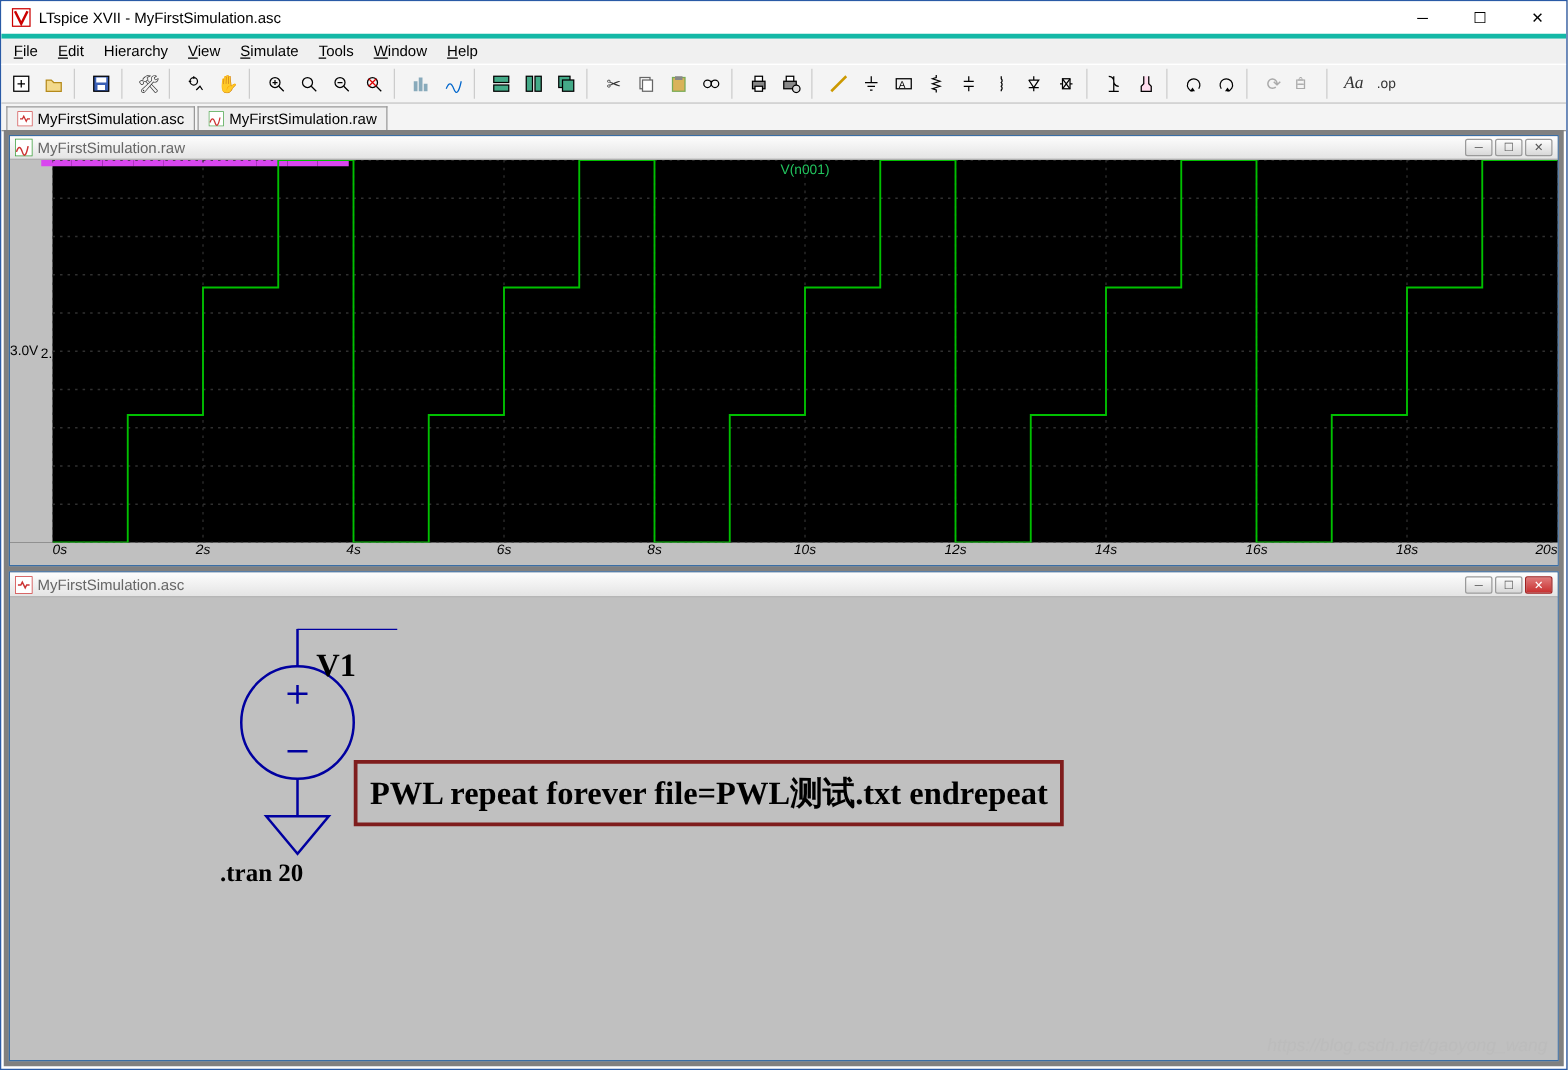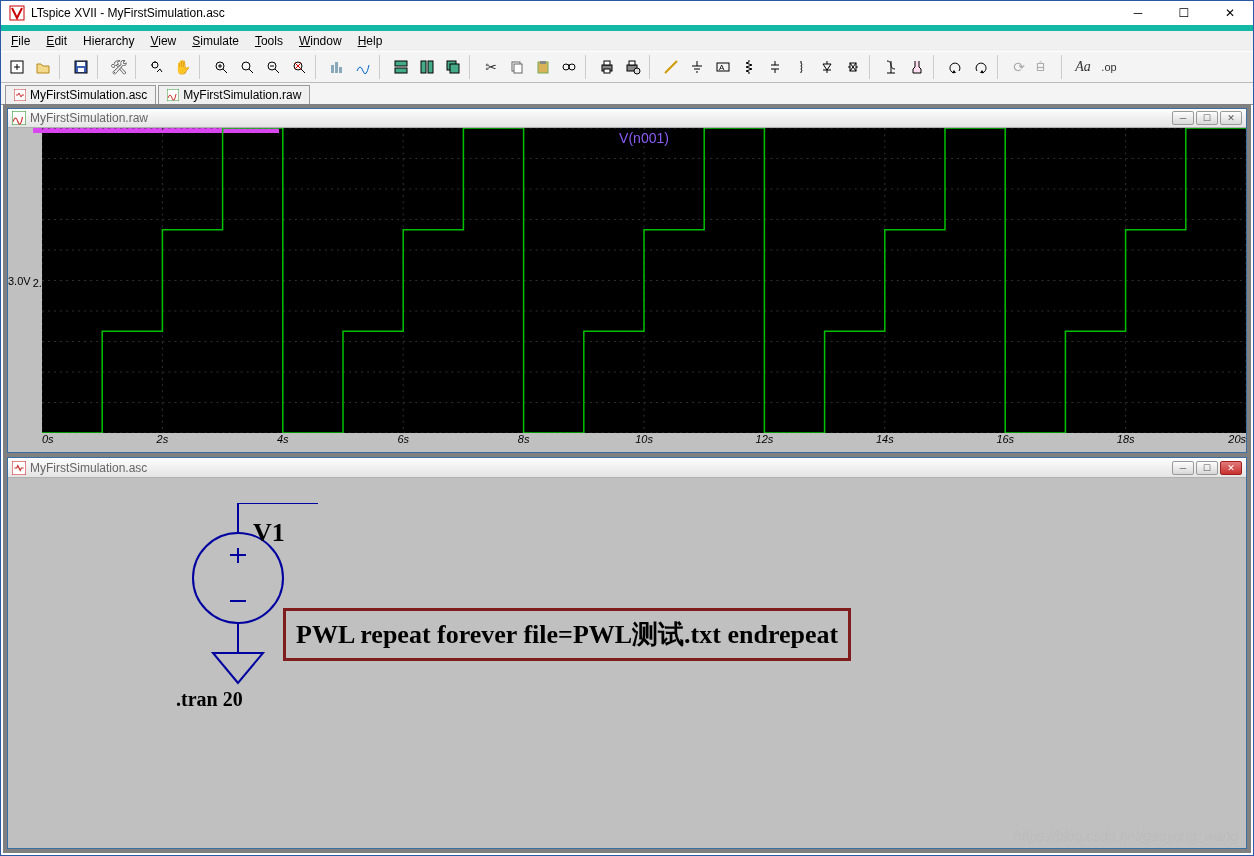--- a/index.html
+++ b/index.html
@@ -1,17 +1,17 @@
 <!DOCTYPE html>
 <html><head>
 <meta charset="utf-8">
 <style>
   * { box-sizing: border-box; margin: 0; padding: 0; font-family: "Segoe UI", Tahoma, sans-serif; }
   body { background: #fff; width: 1254px; height: 856px; overflow: hidden; border: 1px solid #2a5aa6; }
-  .titlebar { height: 30px; display: flex; align-items: center; padding: 0 0 0 8px; background: #fff; border-bottom: 6px solid #14b8a6; }
+  .titlebar { height: 30px; display: flex; align-items: center; padding: 0 0 0 8px; background: #fff; border-bottom: 4px solid #14b8a6; }
   .titlebar .app-icon { width: 16px; height: 16px; margin-right: 6px; }
   .titlebar .title { font-size: 12px; flex: 1; }
   .titlebar .win-controls { display: flex; }
   .titlebar .win-btn { width: 46px; height: 30px; display: flex; align-items: center; justify-content: center; font-size: 12px; }
   .menubar { height: 20px; display: flex; align-items: center; padding: 0 4px; font-size: 12px; gap: 4px; background: #f0f0f0; }
   .menubar .menu-item { padding: 2px 6px; }
   .menubar .menu-item u { text-decoration: underline; }
   .toolbar { height: 32px; display: flex; align-items: center; padding: 2px 4px; gap: 2px; border-top: 1px solid #fff; border-bottom: 1px solid #bbb; background: #f4f4f4; }
   .tool-btn { width: 24px; height: 24px; display: flex; align-items: center; justify-content: center; border: 1px solid transparent; font-size: 14px; color: #333; }
   .sep { width: 6px; height: 24px; border-left: 1px solid #ccc; margin: 0 2px; }
@@ -27,21 +27,21 @@
   .panel-title .p-btn.close { color: #fff; background: linear-gradient(#e07a7a,#c83030); border-color:#a02020;}
   .plot-body { flex: 1; display: flex; background: #000; position: relative; }
   .y-axis { width: 34px; display: flex; flex-direction: row; background: #c0c0c0; color: #000; font-size: 11px; }
   .y-tick { flex: 1; display: flex; align-items: center; justify-content: flex-end; padding-right: 2px; border-top: 5px solid #d946ef;}
   .y-tick:first-child{border-top:none;}
   .plot-svg-wrap{ flex:1; position:relative; }
   .x-axis { height: 20px; display: flex; background: #c0c0c0; color: #000; font-size: 11px; padding-left:34px;}
   .x-tick { flex:1; text-align:center;font-style:italic; }
   .x-tick:first-child{flex:0.5; text-align:left;}
   .x-tick:last-child{flex:0.5; text-align:right;}
-  .trace-label { position:absolute; top:2px; left:50%; transform:translateX(-50%); color:#8b5cf6; font-size:14px; }
+  .trace-label { position:absolute; top:2px; left:50%; transform:translateX(-50%); color:#22c55e; font-size:11px; }
   .schematic-body { flex:1; position:relative; background:#c0c0c0; }
   .schem-text { position:absolute; font-weight:bold; font-family: Liberation Serif, serif; }
   .watermark { position:absolute; right:8px; bottom:4px; color:rgba(180,180,180,.35); font-size:14px; font-style:italic;}
 </style>
 </head>
 <body>
 
 <div class="titlebar">
   <svg class="app-icon" viewBox="0 0 16 16">
       <rect x="1" y="1" width="14" height="14" fill="#fff" stroke="#c00"></rect>

